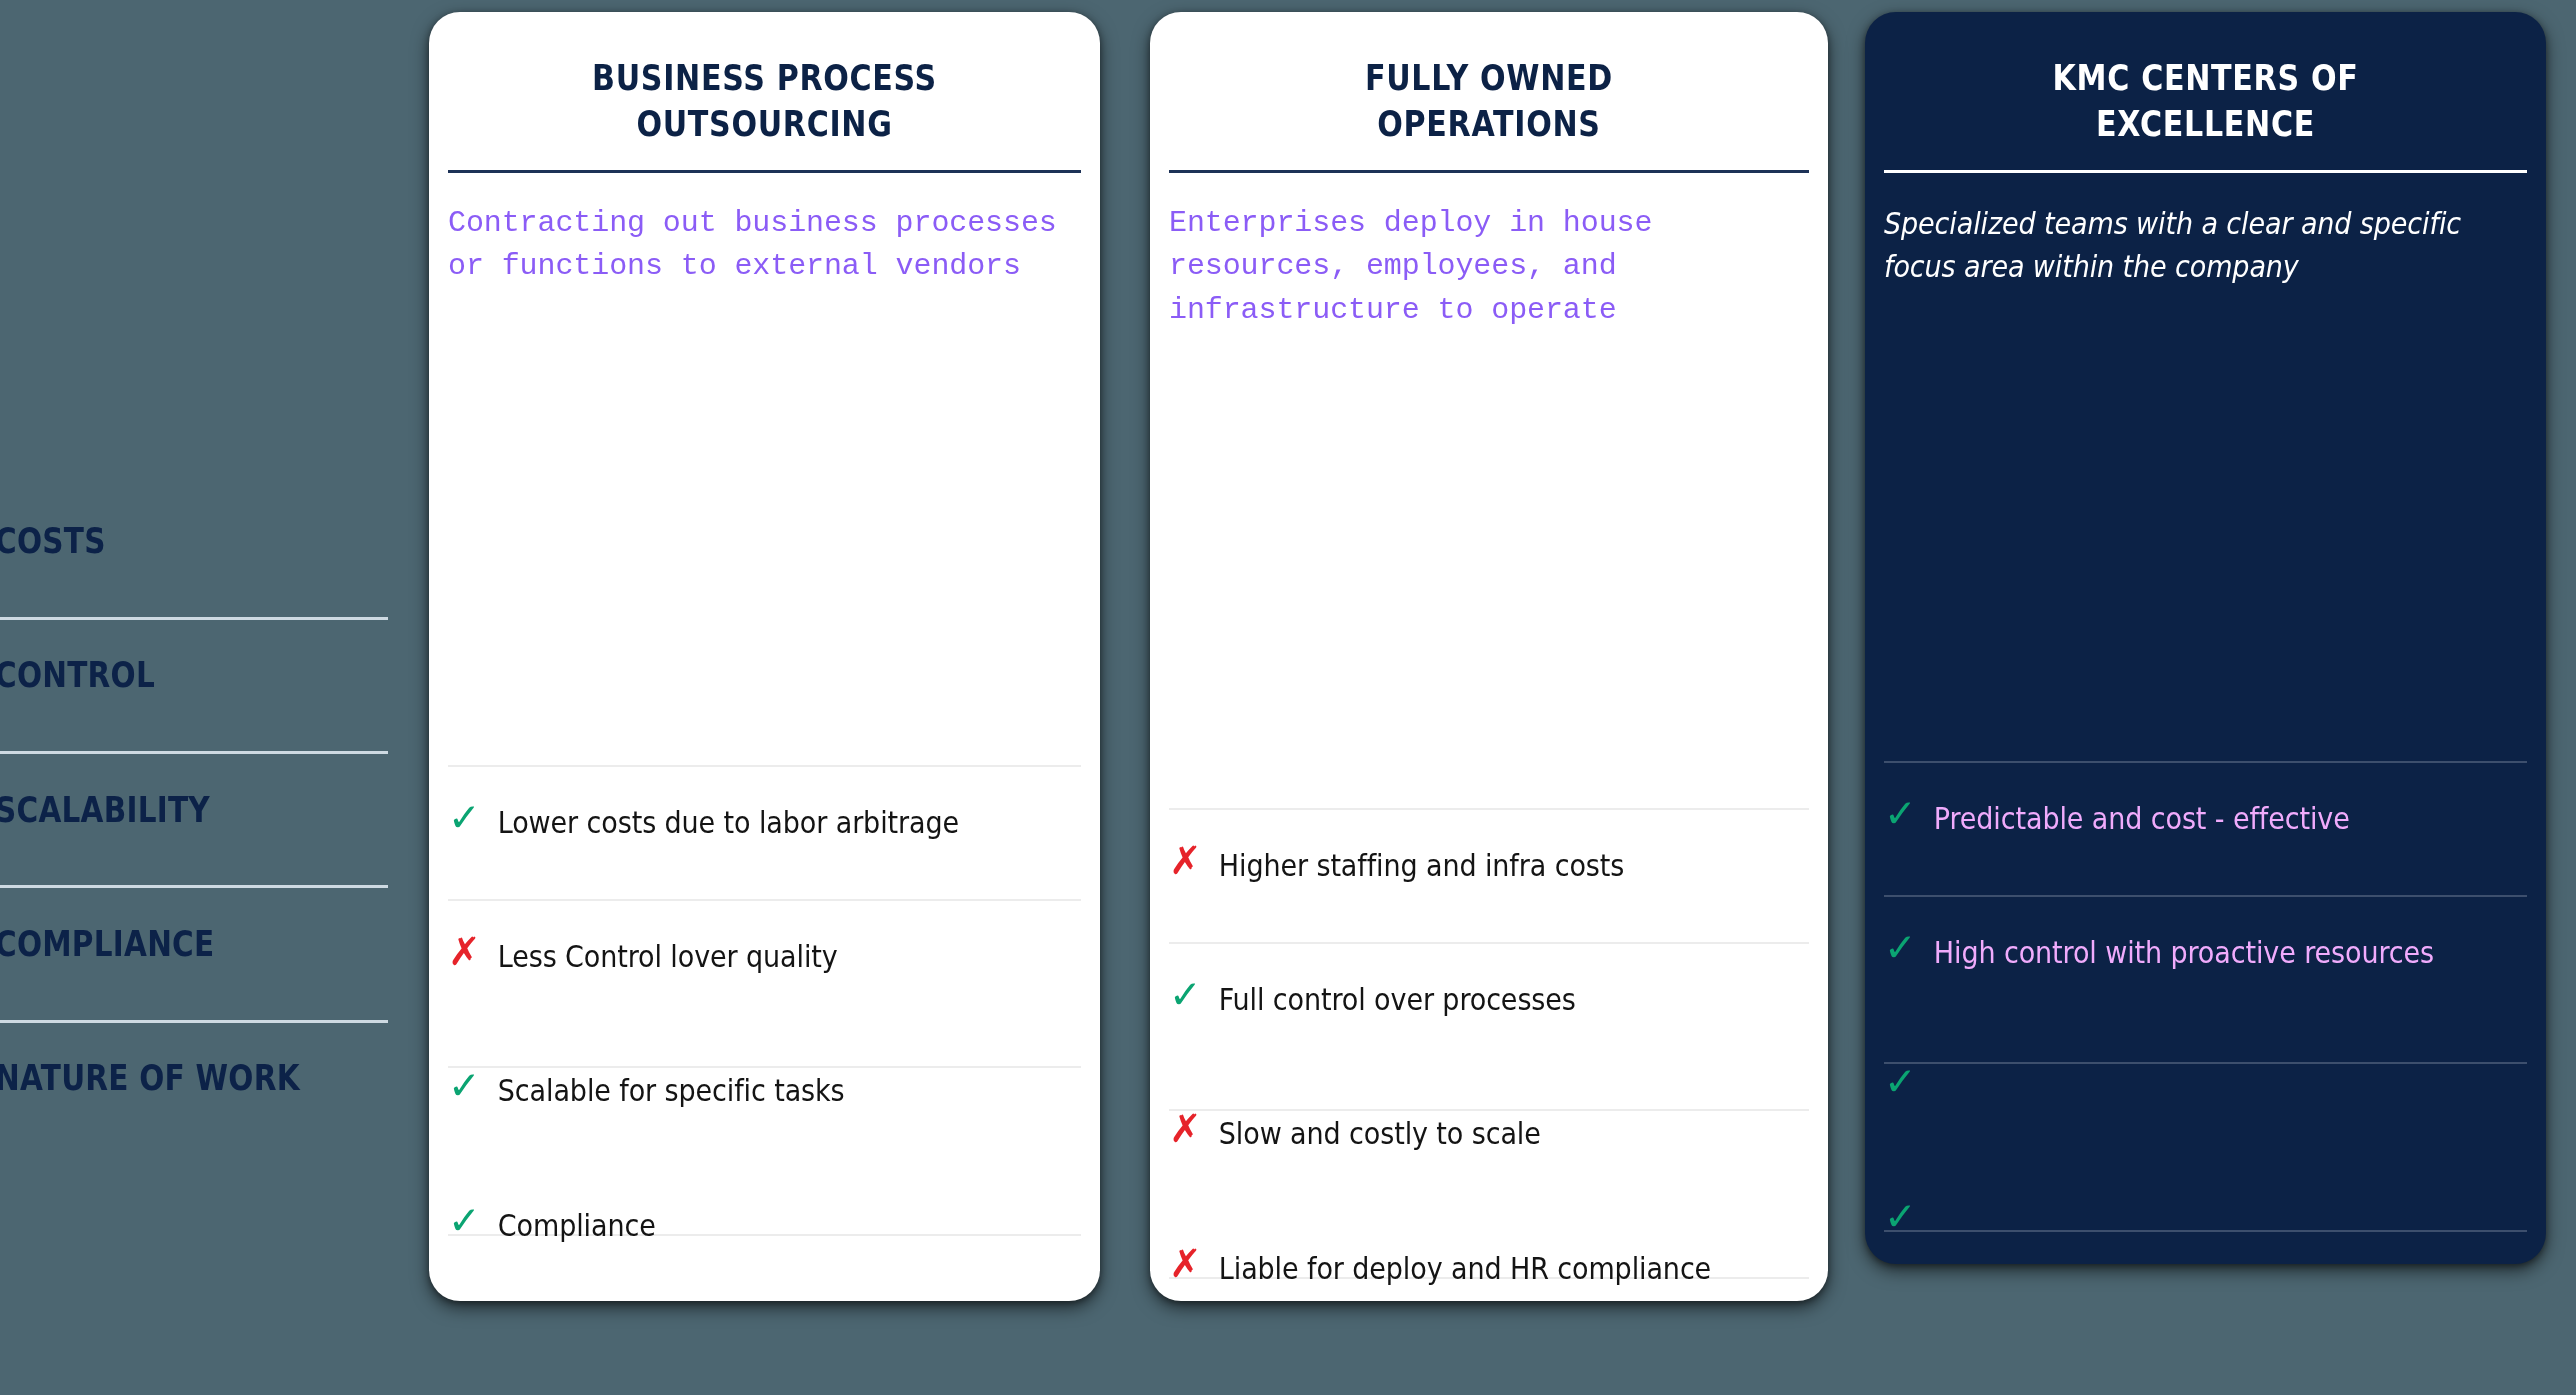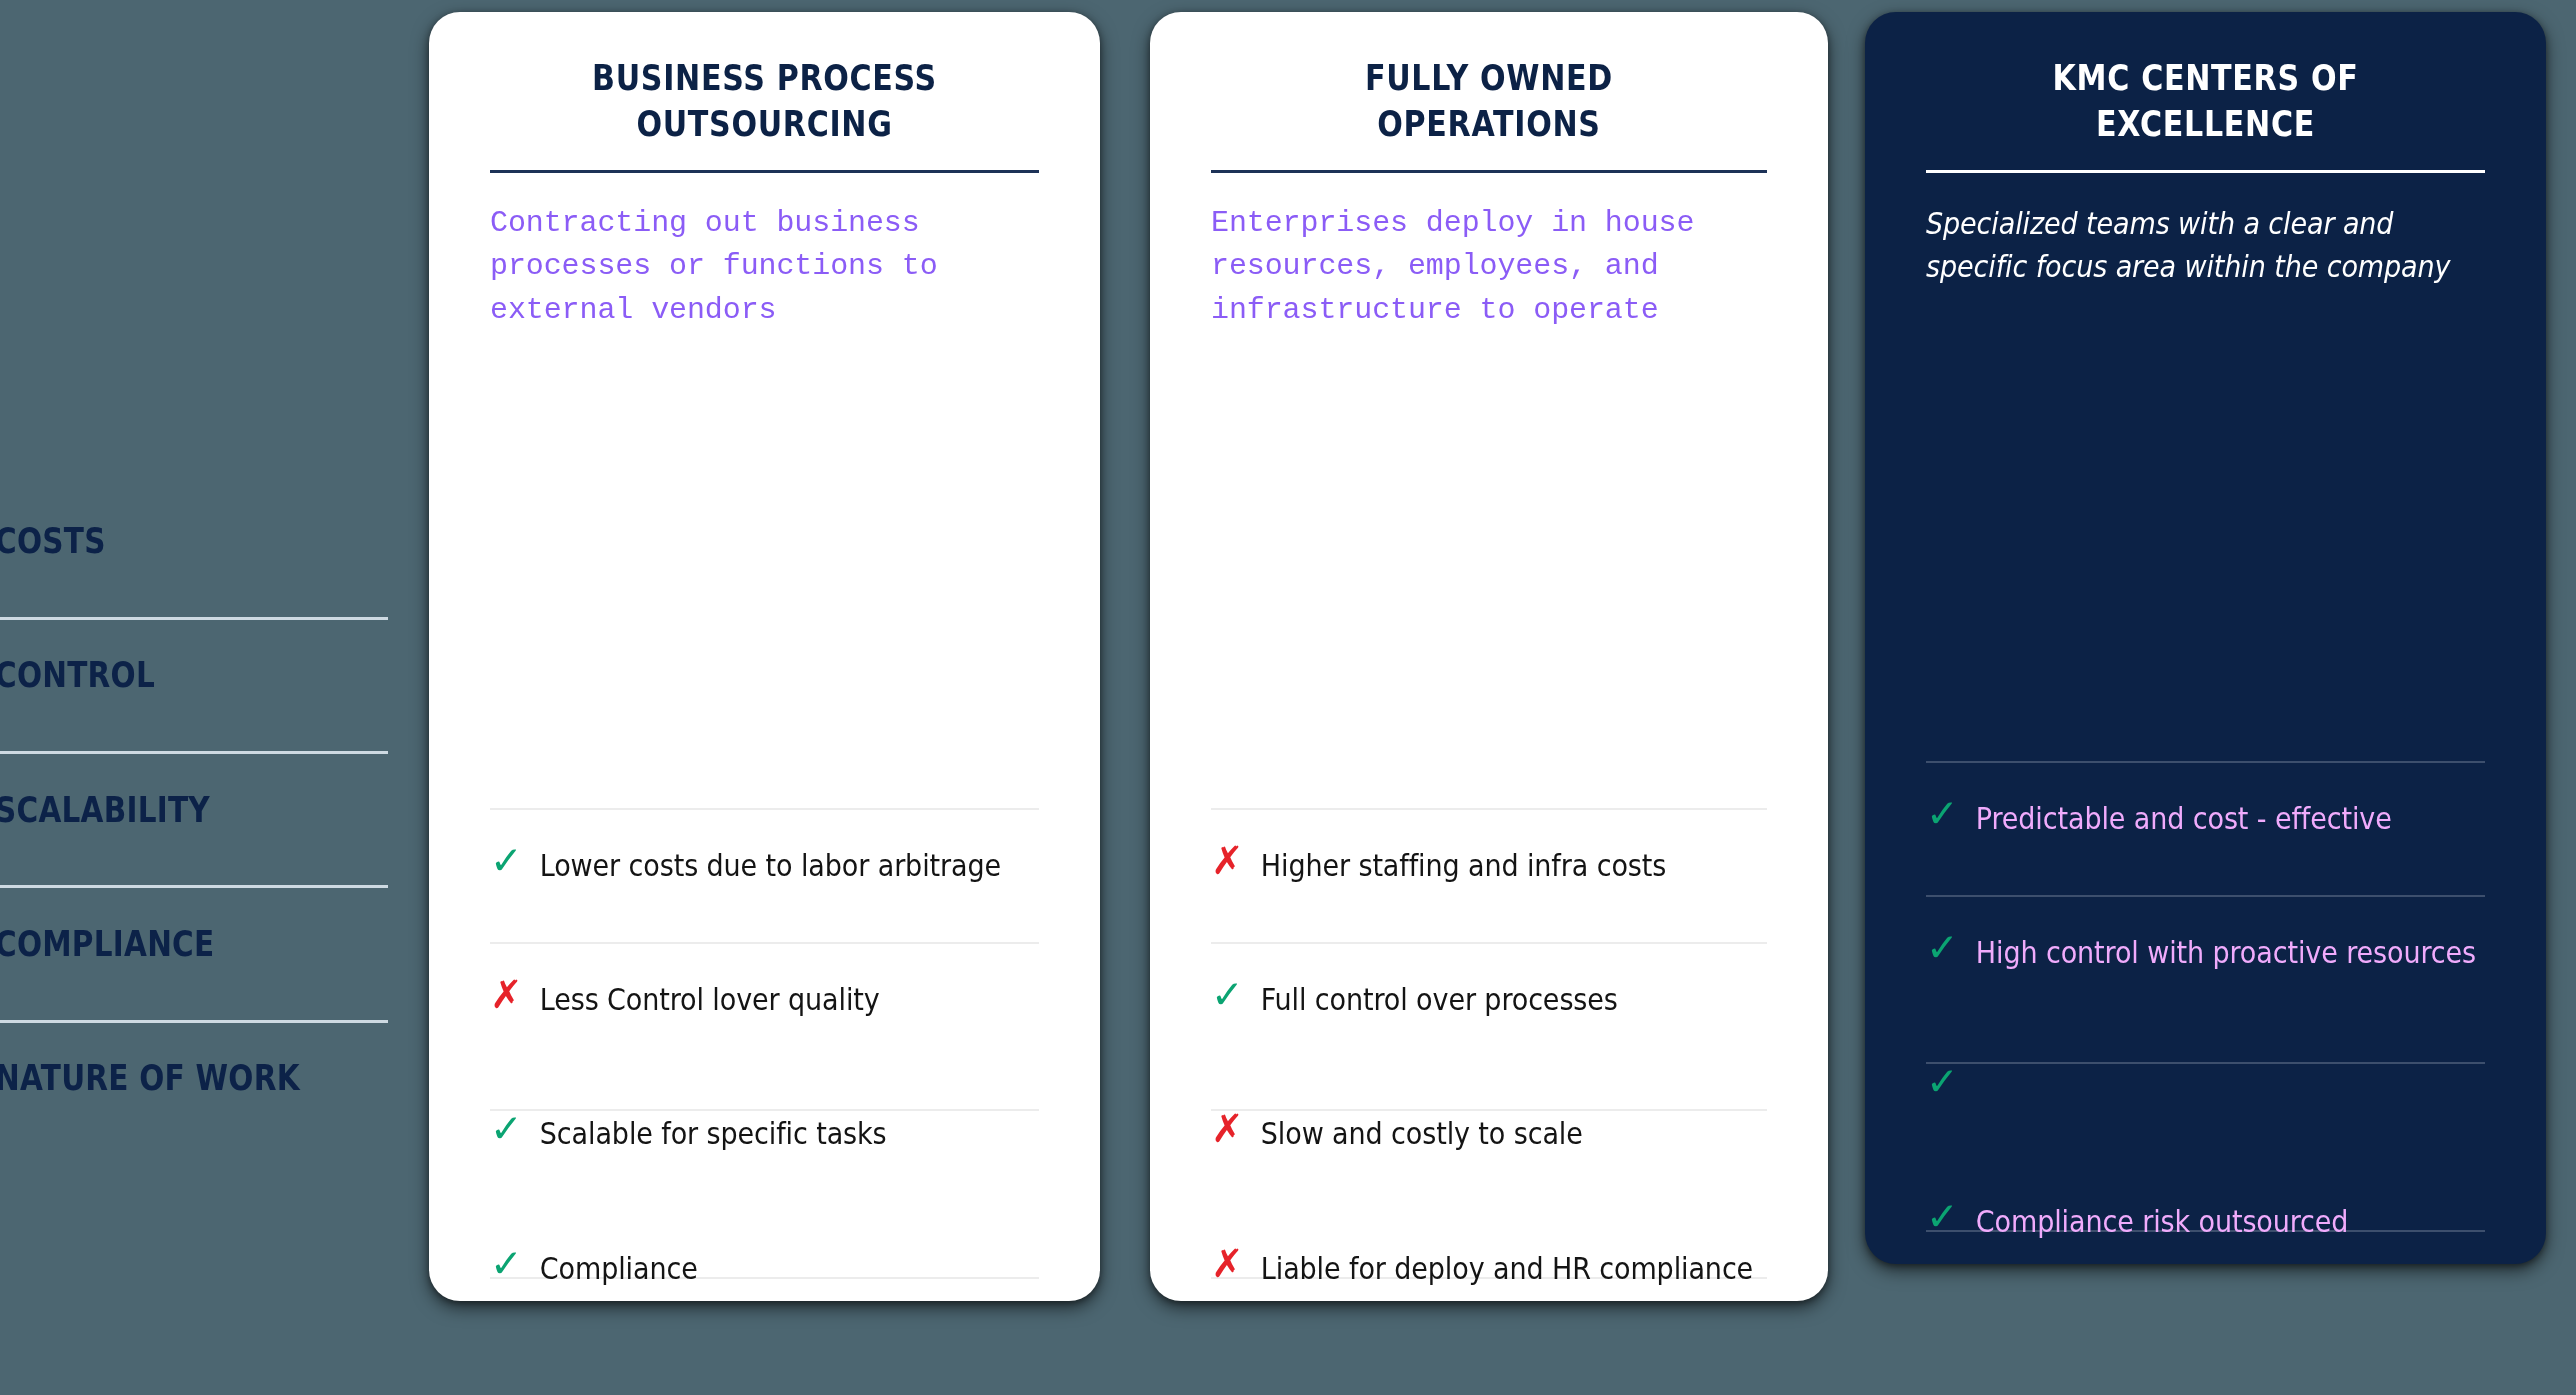--- a/index.html
+++ b/index.html
@@ -43,21 +43,21 @@
     opacity:.92;
   }
 
   
   .card {
     position:absolute;
     top:12px;
     border-radius:31px;
     box-shadow:0 6.7px 17.4px rgba(0,0,0,.55), 0 2px 6px rgba(0,0,0,.4);
     overflow:hidden;
-    padding:0 61px;
+    padding:0 19px;
   }
   .card.light { background:#ffffff; }
   .card.dark  { background:#0c2246; }
 
   .card-title {
     text-align:center;
     font-family:"DejaVu Sans", sans-serif;
     font-weight:700;
     font-size:35px;
     line-height:1.30;
@@ -213,21 +213,20 @@
           </div>
           <div class="row" style="top: 633px;">
             <span class="mark yes">✓</span>
             <span class="row-text">High control with proactive resources</span>
           </div>
           <div class="row" style="top: 767px;">
             <span class="mark yes">✓</span>
           </div>
           <div class="row" style="top: 902px;">
             <span class="mark yes">✓</span>
-            <span class="row-text">Compliance risk outsourced</span>
           </div>
           <div class="row" style="top: 1036px;">
             <span class="mark yes">✓</span>
             <span class="row-text">Focus on hiring the right talents with additional support from KMC</span>
           </div>
         </div>
       </div>
     </div>
 </div>
 

